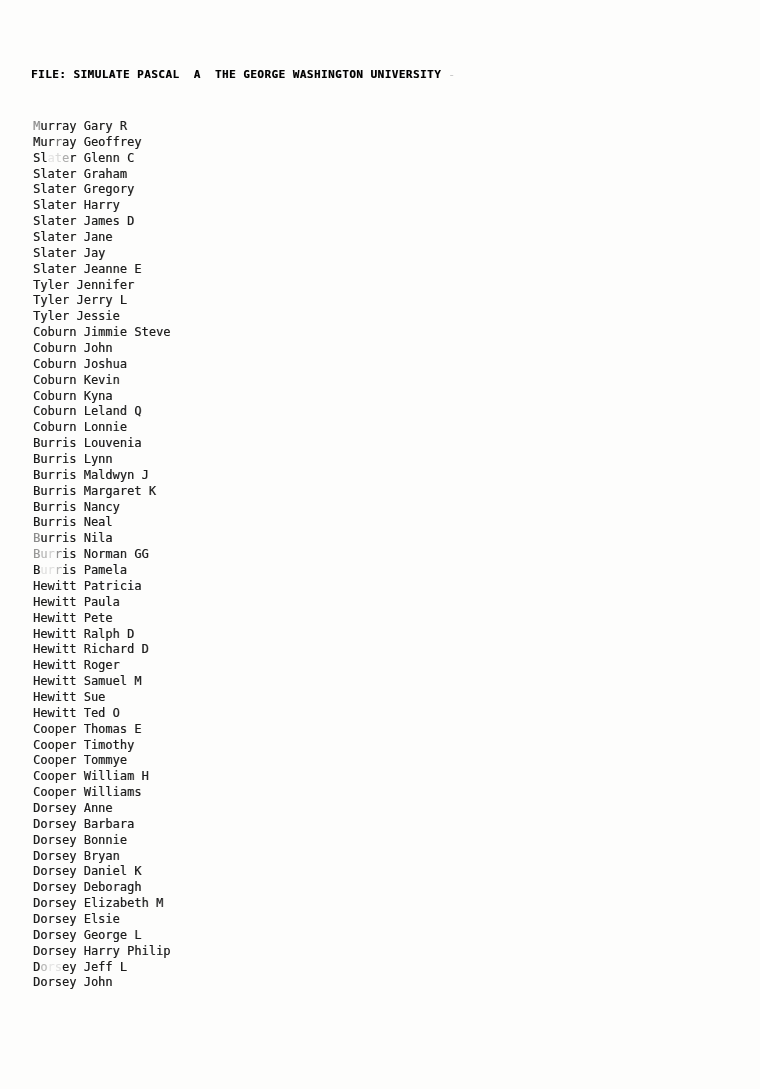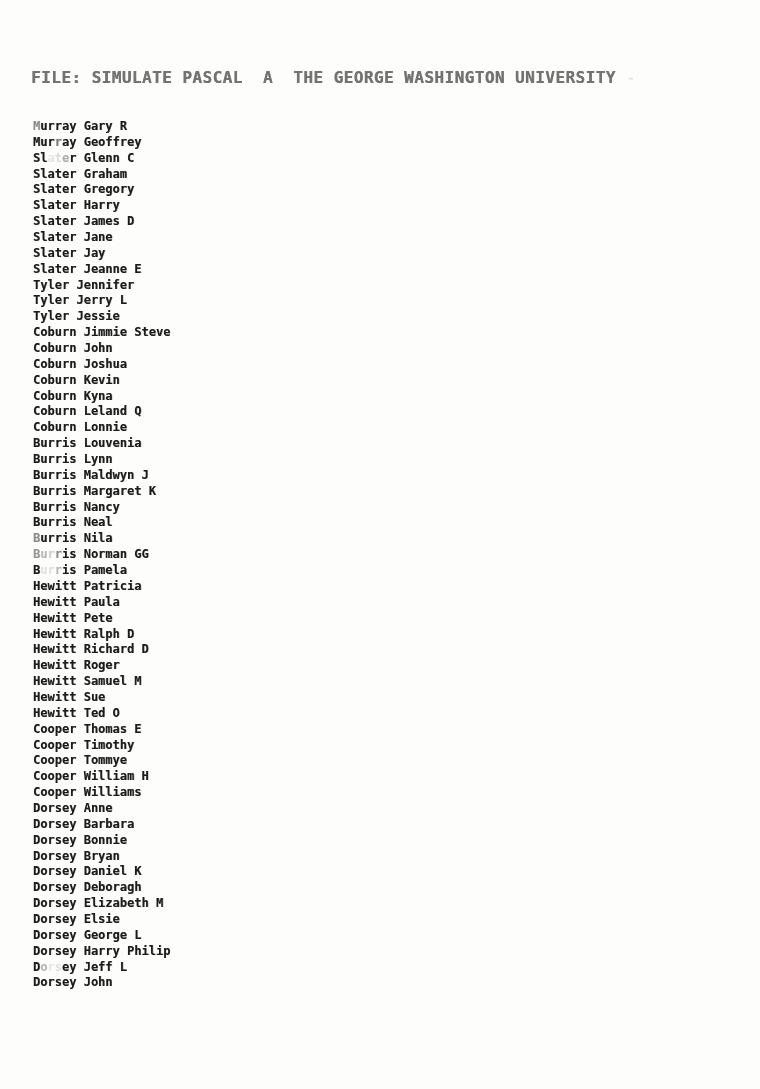--- a/index.html
+++ b/index.html
@@ -14,37 +14,37 @@
     margin: 0 auto;
     background: #fdfdfc;
     overflow: hidden;
     font-family: "DejaVu Sans Mono", monospace;
     color: #1e1e1e;
   }
   .file-header {
     position: absolute;
     left: 31px;
     top: 68px;
-    font-size: 16px;
+    font-size: 11px;
     font-weight: 700;
     letter-spacing: 0.45px;
     white-space: pre;
-    color: #737373;
+    color: #000000;
     text-shadow: 0.4px 0.2px 0 rgba(25,25,25,0.55);
   }
   .trailing-mark {
     opacity: 0.22;
     font-weight: 400;
   }
   .name-list {
     position: absolute;
     left: 33px;
     top: 119px;
     font-size: 12px;
-    font-weight: 700;
+    font-weight: 400;
     color: #1c1c1c;
     text-shadow: 0.4px 0.2px 0 rgba(25,25,25,0.5);
   }
   .row {
     height: 15.87px;
     line-height: 15.87px;
     white-space: pre;
   }
   .row span { display: inline; }
 </style>

